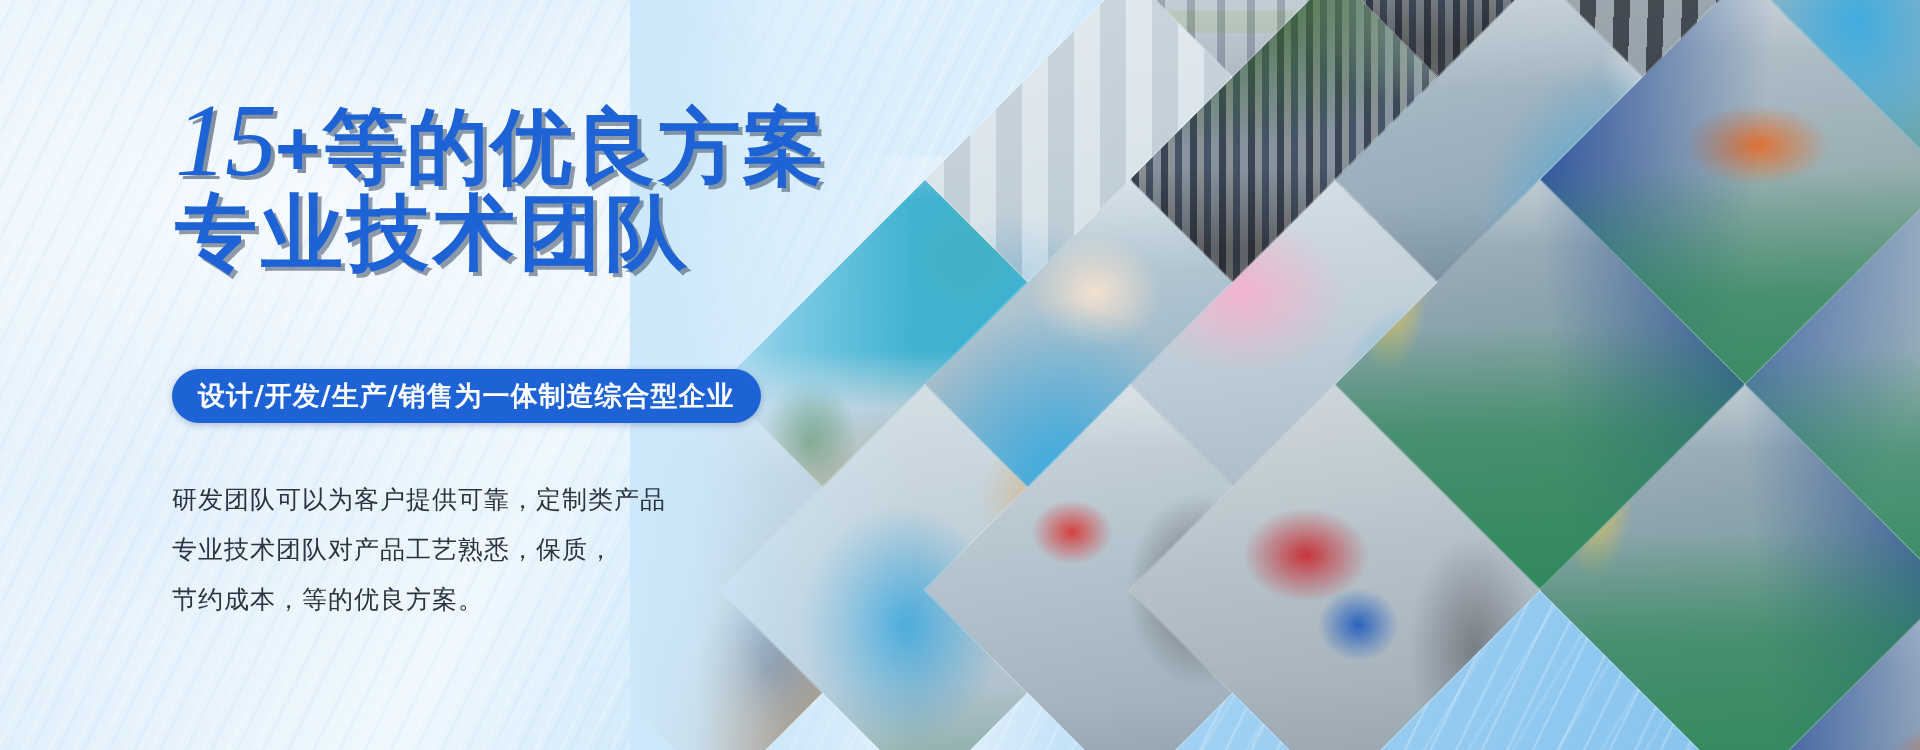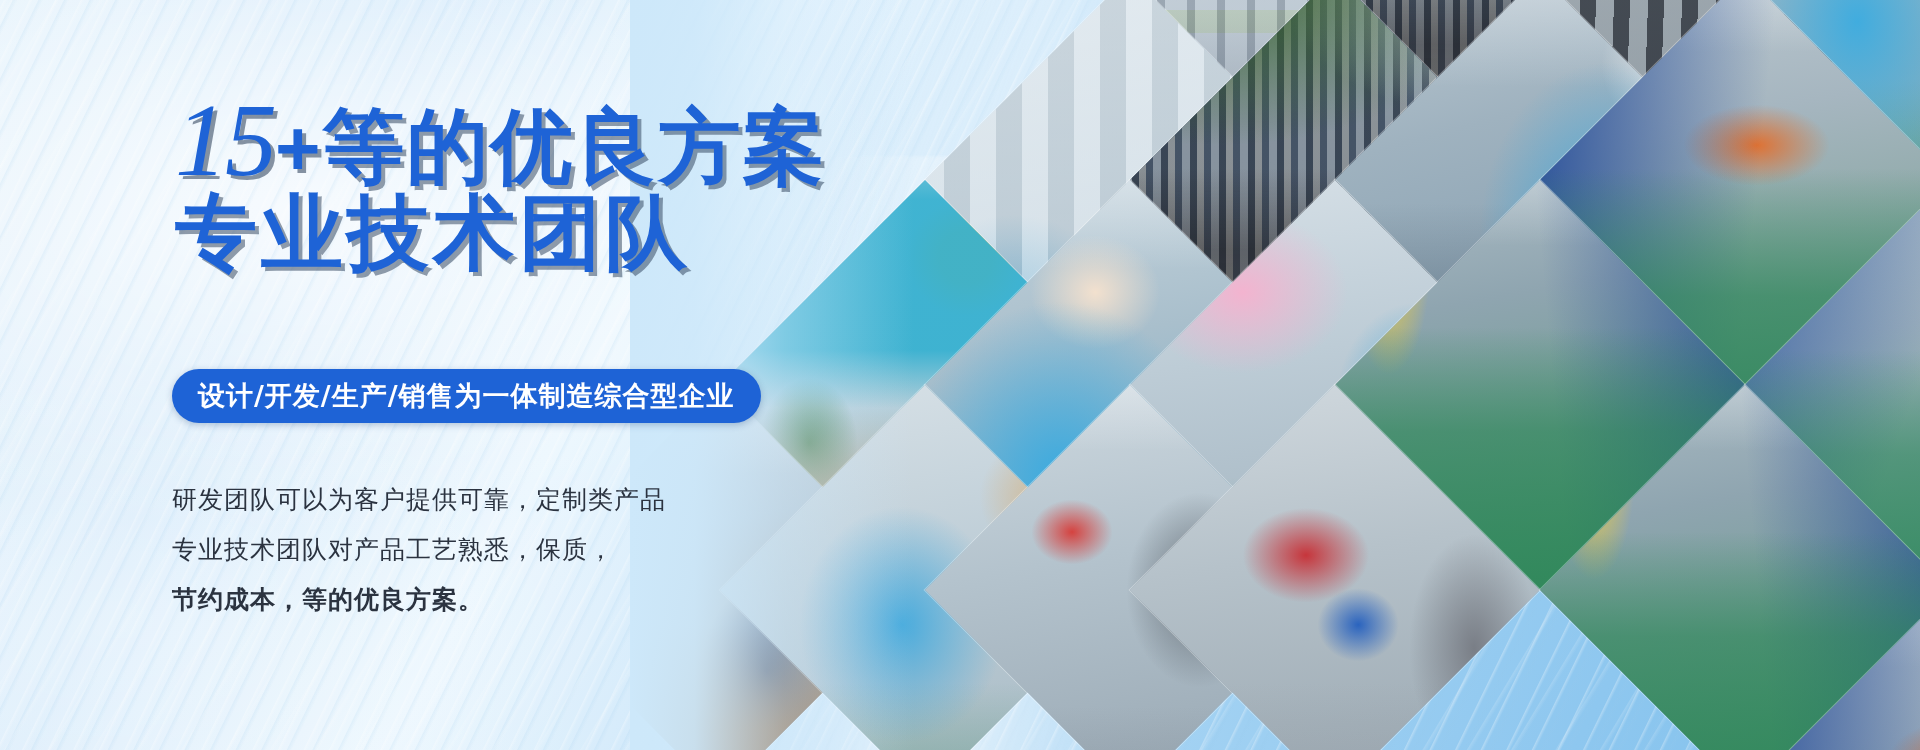--- a/index.html
+++ b/index.html
@@ -128,21 +128,21 @@
   }
   .para p{
     margin:0 0 22px 0;
     font-family:"DejaVu Sans","Liberation Sans",sans-serif;
     font-size:25px;
     color:#2b3340;
     letter-spacing:1px;
     white-space:nowrap;
     line-height:1.12;
   }
-  .para p:last-child{margin-bottom:4px;font-weight:bold;}
+  .para p:last-child{margin-bottom:4px;}
 
   
   .collage{
     position:absolute;right:0;top:0;
     width:1290px;height:750px;
     z-index:10;
     overflow:hidden;
   }
   .tile{
     position:absolute;

